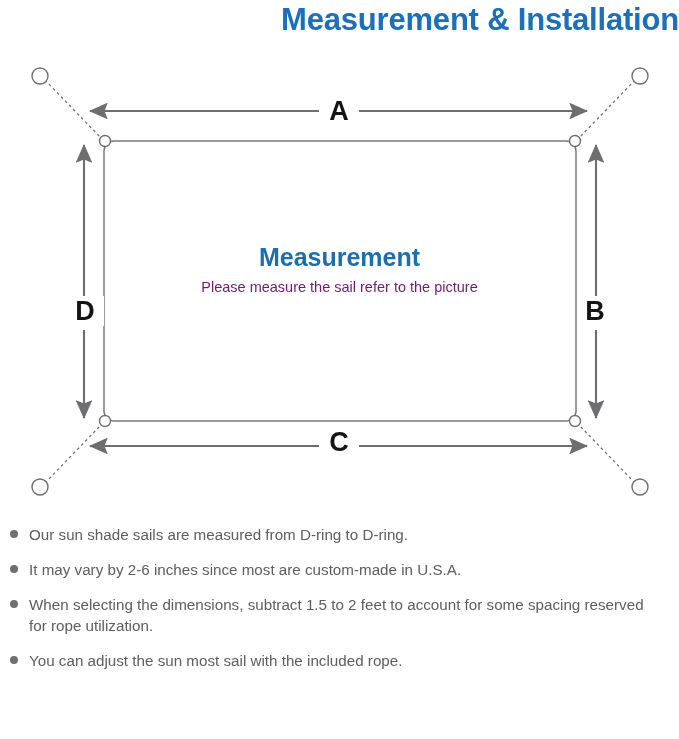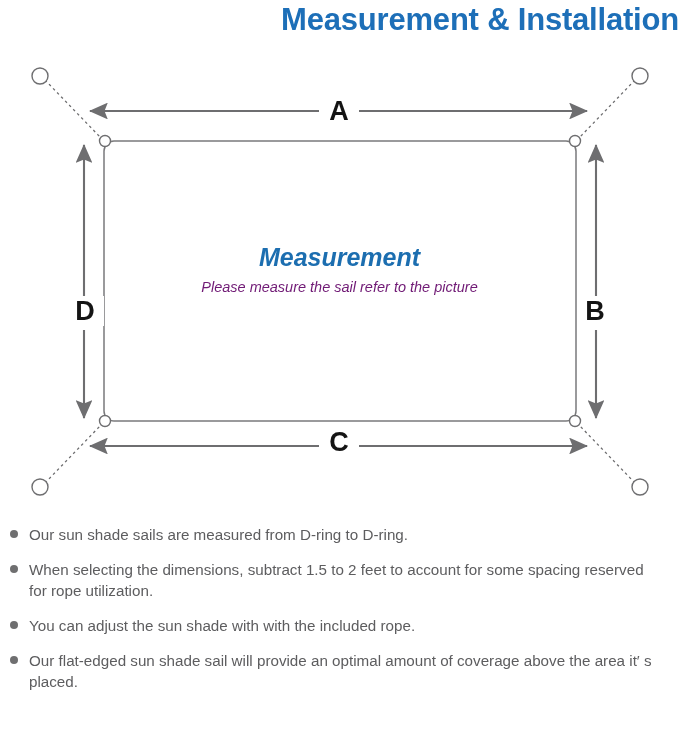--- a/index.html
+++ b/index.html
@@ -45,21 +45,20 @@
   }
 
   
   #sail-center-text {
     position: absolute;
     left: 0;
     top: 198px;
     width: 679px;
     text-align: center;
     pointer-events: none;
-    font-style: italic;
   }
   #sail-center-title {
     font-size: 25px;
     font-weight: bold;
     color: #1c6eb0;
     line-height: 30px;
     font-family: "Liberation Sans", sans-serif;
   }
   #sail-center-subtitle {
     font-size: 14.5px;
@@ -183,29 +182,29 @@
   <div class="dim-letter" id="dim-letter-d">D</div>
 </div>
 
 <div id="notes">
 
   <div class="note-item">
     <span class="note-bullet"></span>
     <span class="note-text">Our sun shade sails are measured from D-ring to D-ring.</span>
   </div>
 
+  <div class="note-item">
+    <span class="note-bullet"></span>
+    <span class="note-text">It may vary by 2-6 inches since most are custom-made in U.S.A.</span>
+  </div>
 
   <div class="note-item">
     <span class="note-bullet"></span>
     <span class="note-text">When selecting the dimensions, subtract 1.5 to 2 feet to account for some spacing reserved for rope utilization.</span>
   </div>
 
   <div class="note-item">
     <span class="note-bullet"></span>
-    <span class="note-text">You can adjust the sun shade with with the included rope.</span>
-  </div>
-
-  <div class="note-item">
-    <span class="note-bullet"></span>
-    <span class="note-text">Our flat-edged sun shade sail will provide an optimal amount of coverage above the area it′ s placed.</span>
-  </div>
+    <span class="note-text">You can adjust the sun most sail with the included rope.</span>
+  </div>
+
 
 </div>
 
 </body></html>

